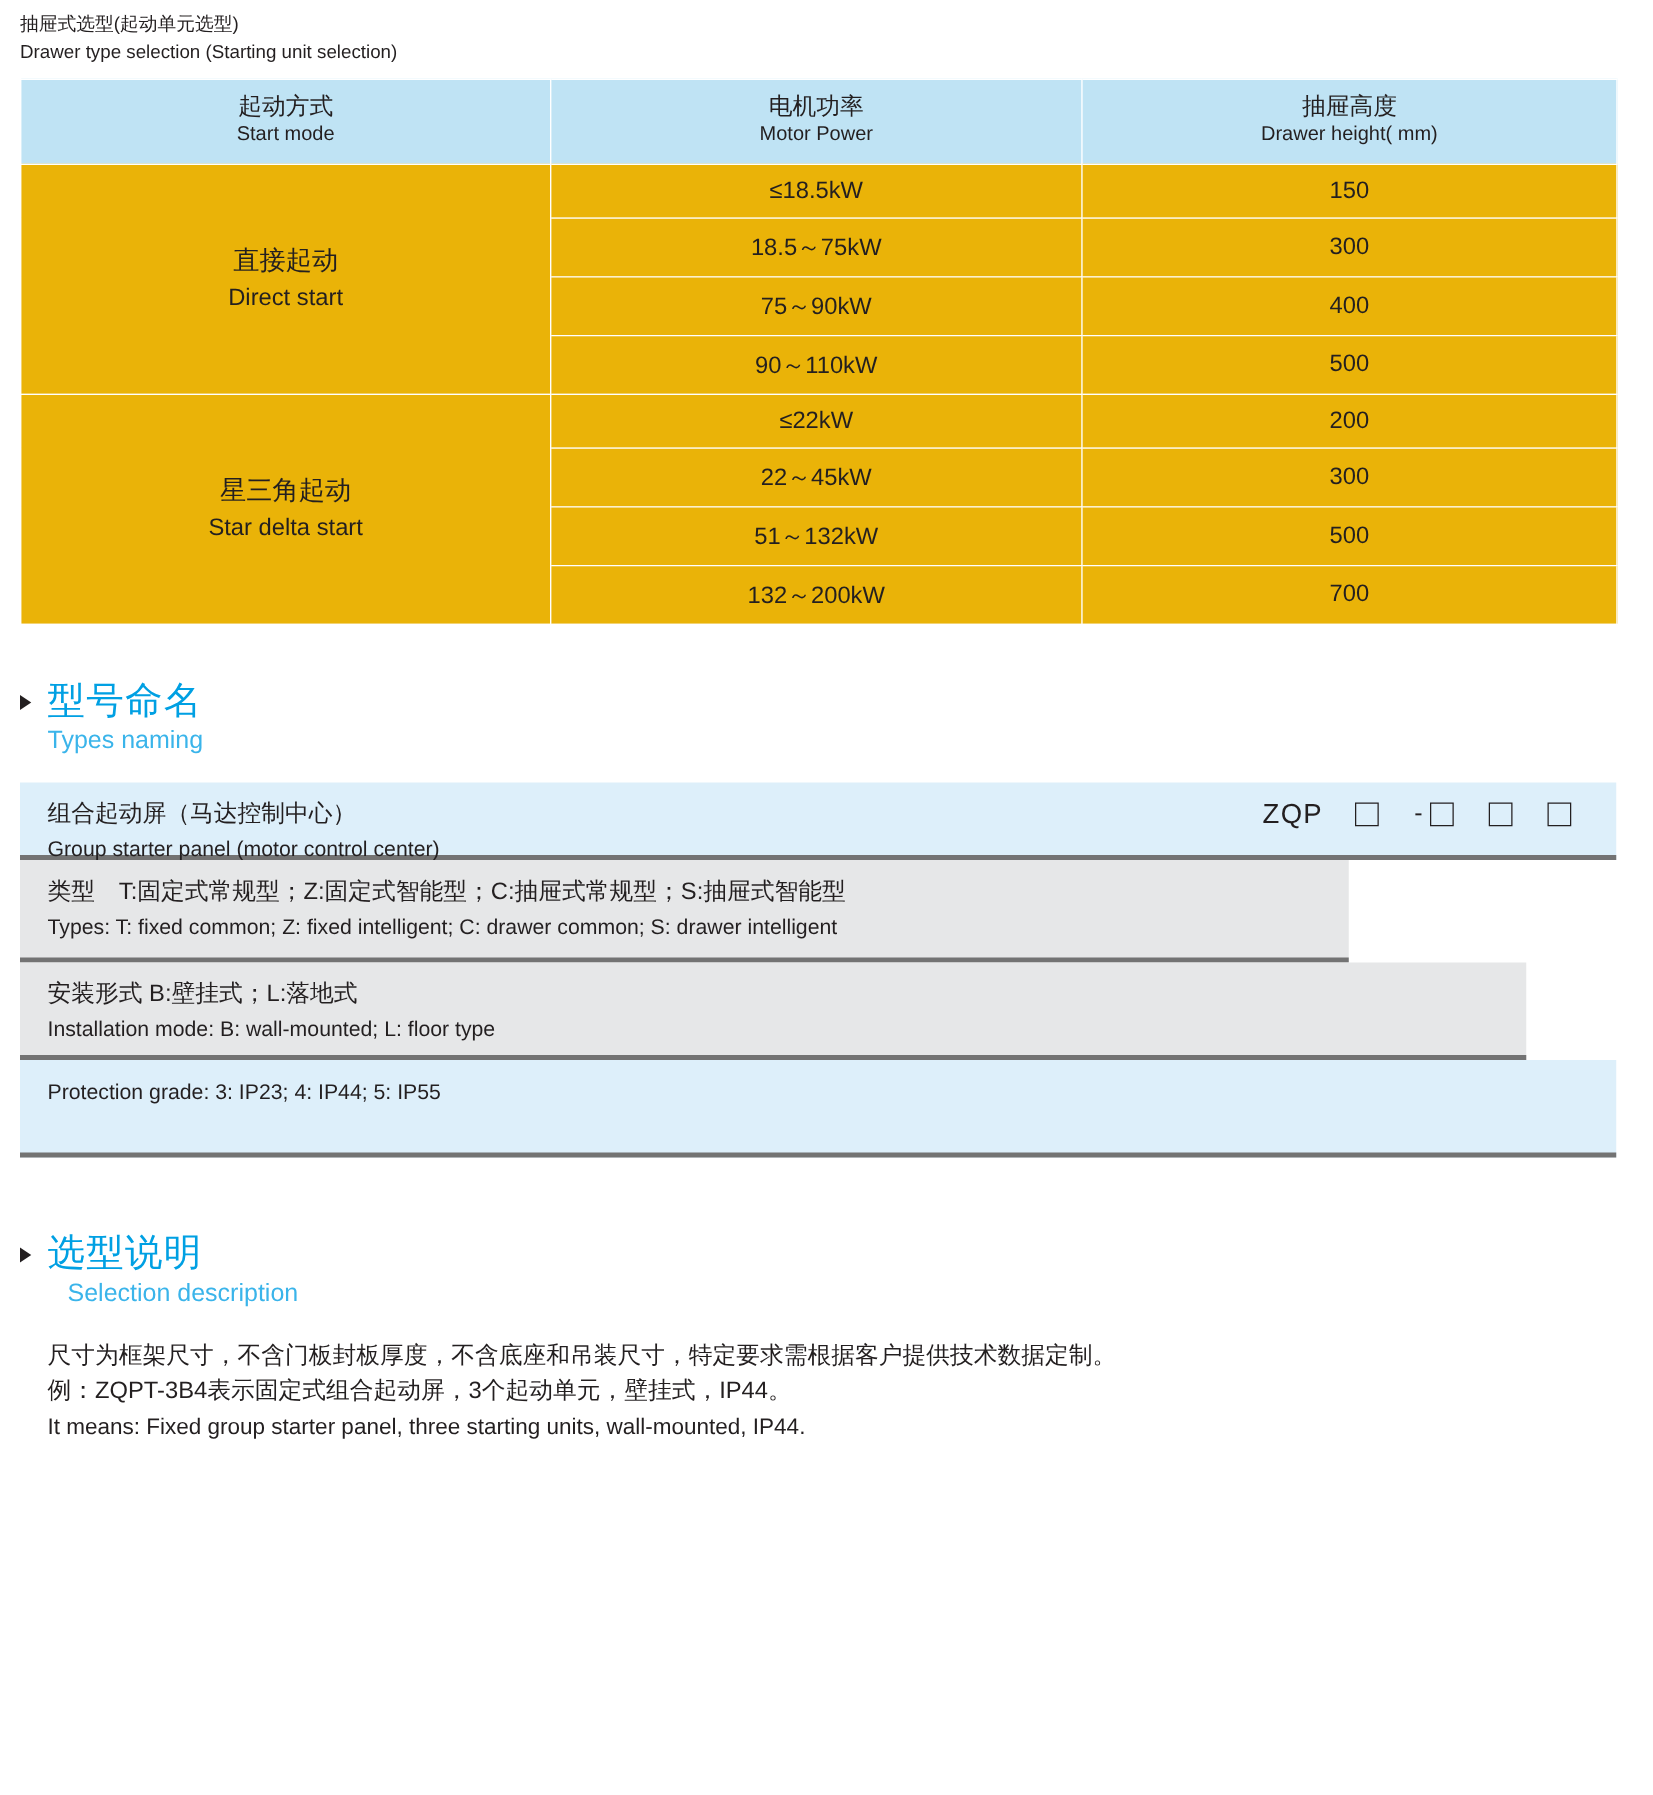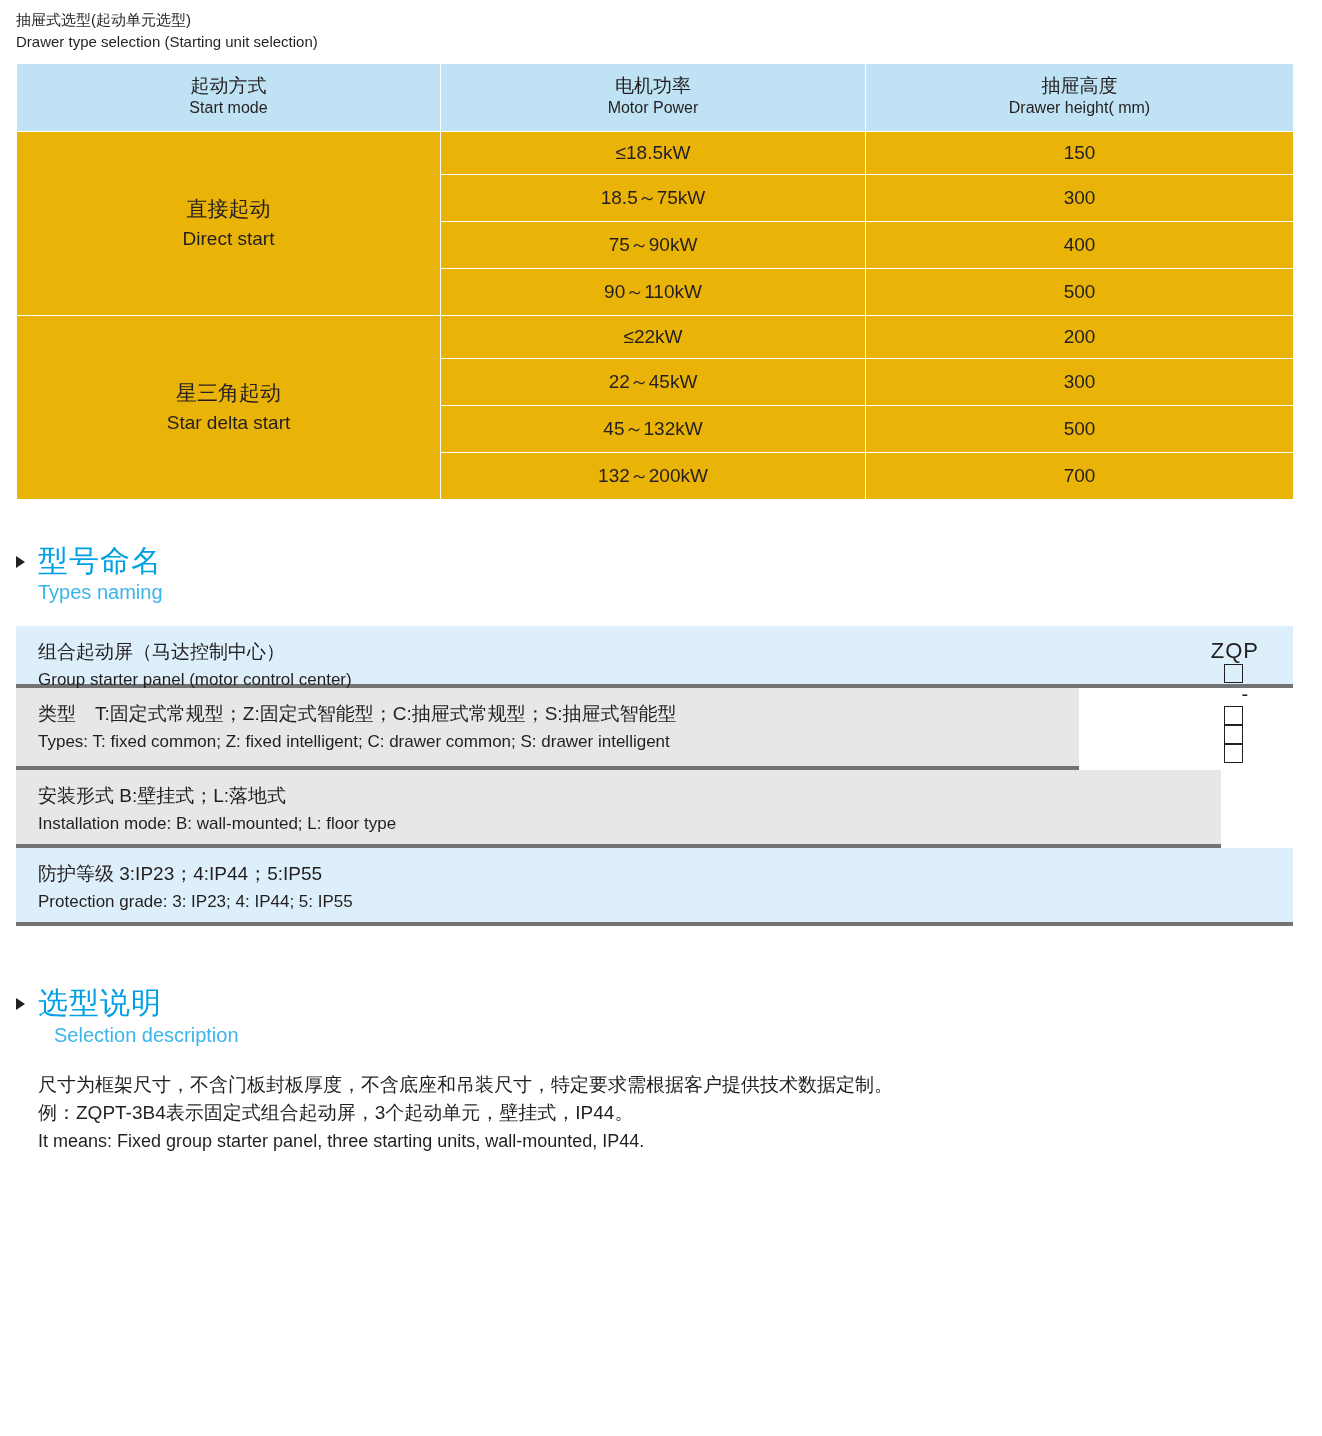--- a/index.html
+++ b/index.html
@@ -146,21 +146,20 @@
 
   
   .code-row {
     position: absolute;
     top: 12px;
     right: 8px;
     display: flex;
     align-items: center;
     font-size: 22px;
     color: #231f20;
-    flex-direction: column;
   }
   .code-row .zqp { margin-right: 26px; letter-spacing: 1px; }
   .code-row .box {
     display: inline-block;
     width: 17px;
     height: 17px;
     border: 1px solid #231f20;
     margin: 0 28px 0 0;
   }
   .code-row .dash { margin: 0 6px 0 0; font-size: 20px; }
@@ -236,21 +235,21 @@
             <div class="m-en">Star delta start</div>
           </td>
           <td>≤22kW</td>
           <td>200</td>
         </tr>
         <tr>
           <td>22～45kW</td>
           <td>300</td>
         </tr>
         <tr>
-          <td>45～132kW</td>
+          <td>51～132kW</td>
           <td>500</td>
         </tr>
         <tr>
           <td>132～200kW</td>
           <td>700</td>
         </tr>
       </tbody>
     </table>
   </div>
 
@@ -287,21 +286,20 @@
 
     <div class="row r3">
       <div class="row-content">
         <div class="r-cn">安装形式 B:壁挂式；L:落地式</div>
         <div class="r-en">Installation mode: B: wall-mounted; L: floor type</div>
       </div>
     </div>
 
     <div class="row r4">
       <div class="row-content">
-        <div class="r-cn">防护等级 3:IP23；4:IP44；5:IP55</div>
         <div class="r-en">Protection grade: 3: IP23; 4: IP44; 5: IP55</div>
       </div>
     </div>
 
   </div>
 
   <div class="section-head sel">
     <span class="arrow"></span>
     <div class="h-cn">选型说明</div>
     <div class="h-en">Selection description</div>

